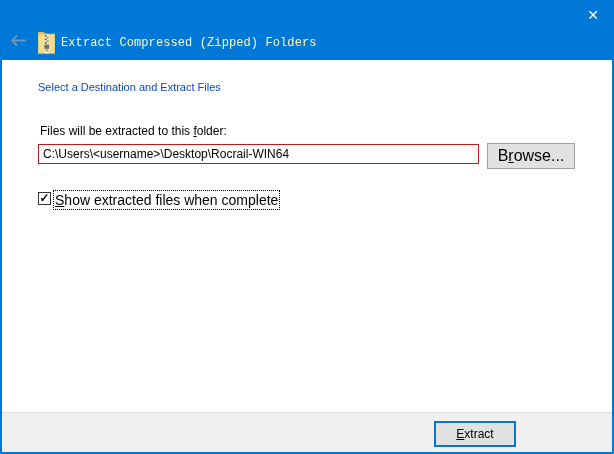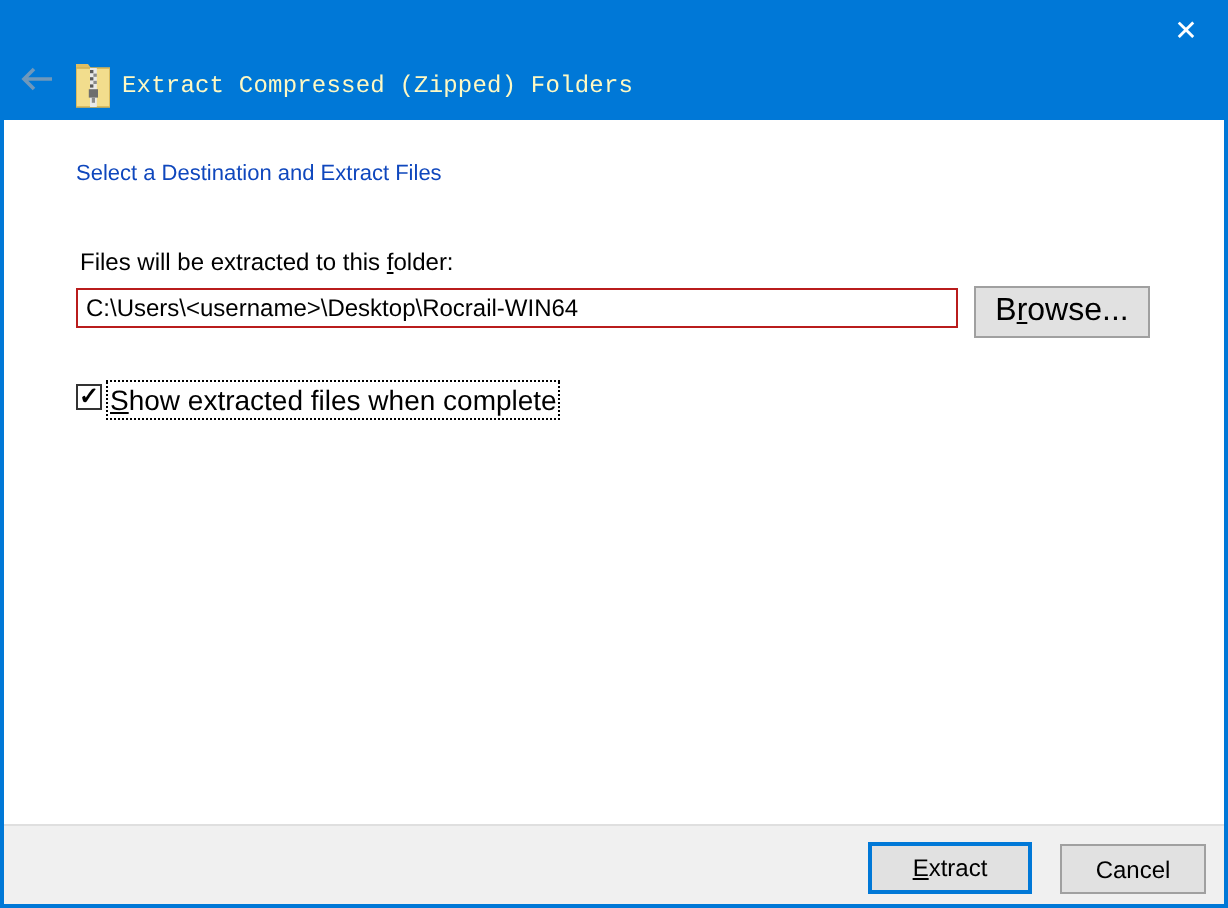--- a/index.html
+++ b/index.html
@@ -116,19 +116,16 @@
 
   <div class="checkbox">
     <span>✓</span>
   </div>
   <div class="checkbox-label"><span class="u">S</span><span>how extracted files when complete</span></div>
 
   <div class="footer">
     <div class="btn extract-button">
         <span><span class="u">E</span><span>xtract</span></span>
       </div>
-    <div class="btn cancel-button">
-        <span>Cancel</span>
-      </div>
   </div>
 
   <div class="window-border"></div>
 </div>
 
 </body></html>

